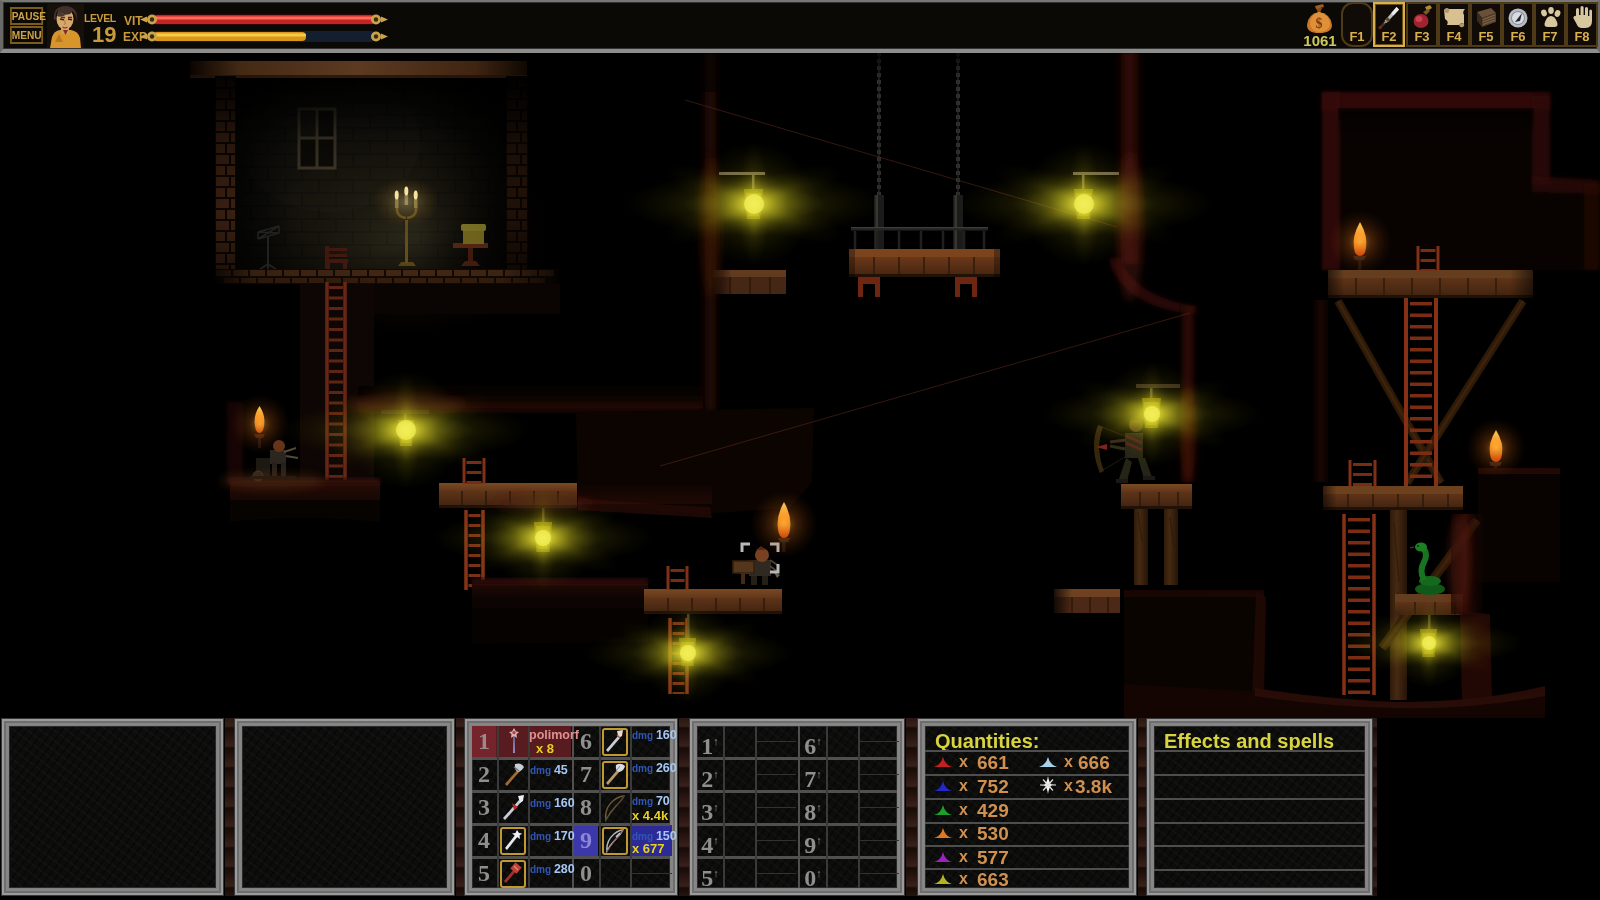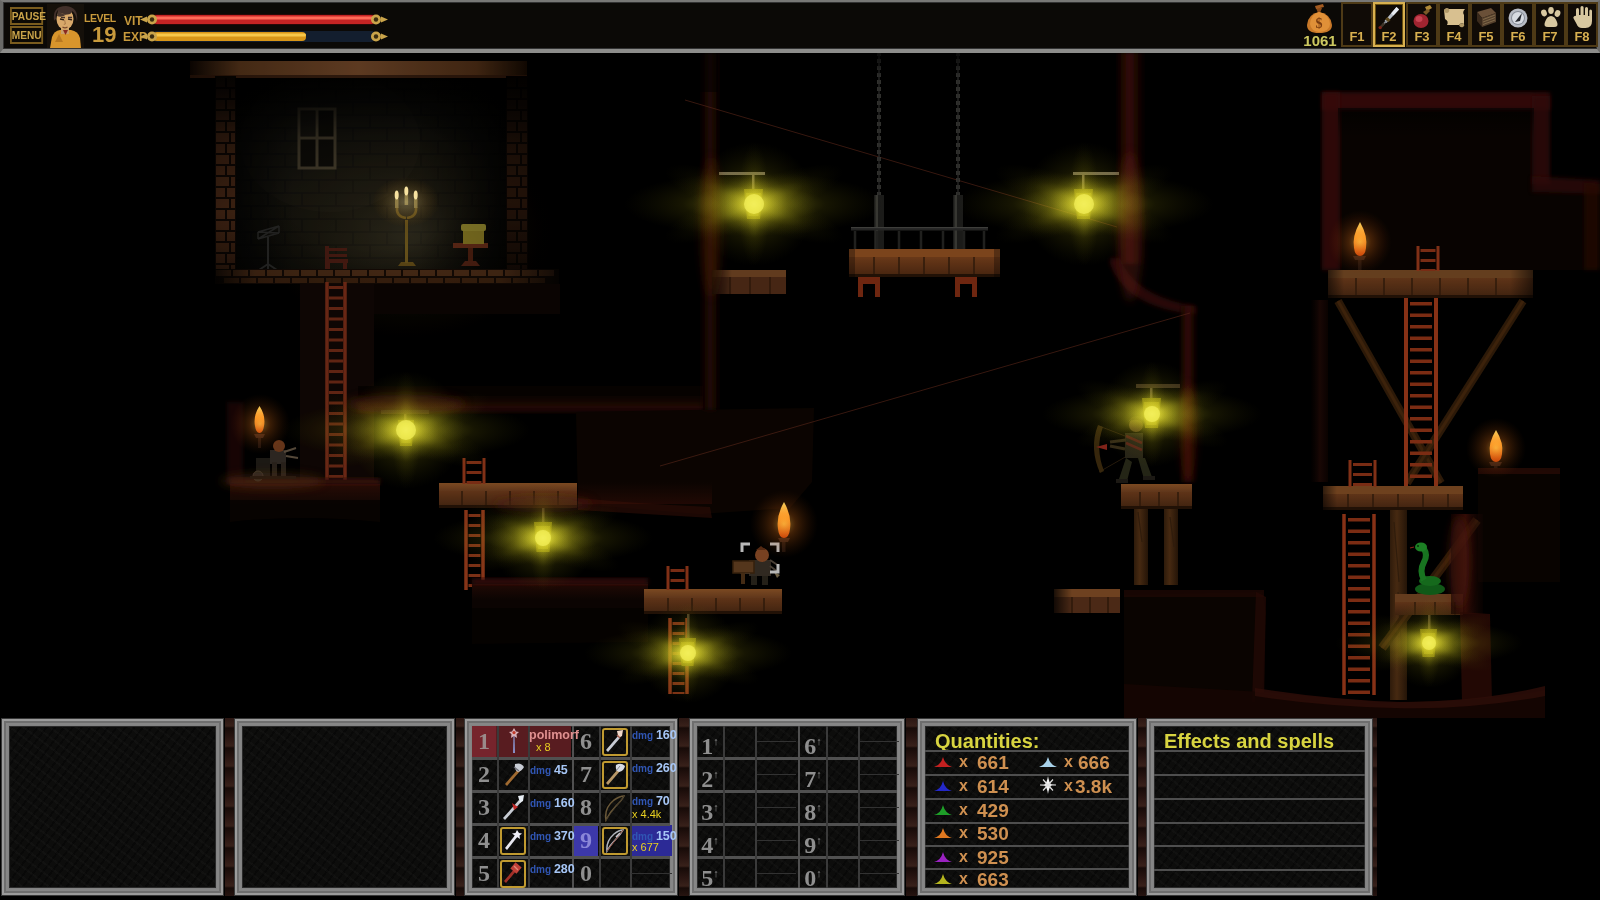--- a/index.html
+++ b/index.html
@@ -26,21 +26,21 @@
 .hline{position:absolute;left:0;right:0;height:2px;background:#4e4e4e;}
 .brickgap{position:absolute;top:718px;height:178px;background:
  repeating-linear-gradient(180deg,#2a1612 0px,#38211a 8px,#170b08 10px,#2a1612 20px);}
 .qv{position:absolute;left:34px;color:#cf9050;font-size:16px;font-weight:bold;}
 .qn{position:absolute;left:52px;color:#cf9050;font-size:19px;font-weight:bold;}
 .cellnum{position:absolute;width:24px;height:31px;color:#8f8f8f;font-family:"Liberation Serif",serif;font-weight:bold;font-size:24px;text-align:center;line-height:30px;}
 .rowsep{position:absolute;left:0;right:0;height:3px;background:#505050;}
 .colsep{position:absolute;top:0;bottom:0;width:2px;background:#3a3a3a;}
 .dmg{position:absolute;font-size:10px;font-weight:bold;color:#3056b4;white-space:nowrap;}
 .dmgv{color:#a6c6f6;font-size:12.5px;}
-.qty2{position:absolute;color:#e8d020;font-weight:normal;font-size:11px;white-space:nowrap;}
+.qty2{position:absolute;color:#e8d020;font-weight:bold;font-size:13px;white-space:nowrap;}
 .goldbox{position:absolute;width:22px;height:24px;border:2px solid #c09a30;border-radius:3px;}
 .midln{position:absolute;height:1px;background:#323232;}
 </style></head>
 <body>
 <div id="root">
 
 <svg class="abs" id="scene" style="left:0;top:52px" width="1600" height="666" viewBox="0 0 1600 666">
 <defs>
 <radialGradient id="gy">
           <stop offset="0" stop-color="#f8f460" stop-opacity=".9"></stop>
@@ -894,21 +894,21 @@
 <svg class="abs" style="left:1303px;top:4px" width="32" height="31" viewBox="0 0 32 31">
 <path d="M13 4 L19 4 L17 9 L15 9 Z" fill="#8a4a18"></path>
 <path d="M12 2 l8 -2 l1 3 l-8 2 Z" fill="#a35a20"></path>
 <path d="M16 8 Q28 10 29 21 Q29 29 16 29 Q4 29 4 21 Q5 10 16 8 Z" fill="#c87828"></path>
 <path d="M16 8 Q26 10 27 20 Q27 27 16 28 Q8 27 7 20 Q8 10 16 8 Z" fill="#e09038"></path>
 <text x="16" y="24" font-size="14" font-weight="bold" fill="#7a3c10" text-anchor="middle" font-family="Liberation Serif">$</text>
 </svg>
 
 <div class="abs" style="left:1290px;top:32px;width:60px;text-align:center;color:#ccc860;font-weight:bold;font-size:15px;">1061</div>
 
-<div class="slot" style="left:1341px;">
+<div class="slot" style="left:1341px;border-radius:12px;">
       <span class="fl">F1</span>
     </div>
 
 <div class="slot" style="left:1373px;border-color:#d8b050;box-shadow:inset 0 0 0 1px #6a5010;">
 <svg width="28" height="28" viewBox="0 0 28 28">
 <path d="M21.5 3 L24 5.5 L11.5 19 L9.5 17 Z" fill="#b9bfc8"></path>
 <path d="M21.5 3 L24 5.5 L18.5 11.5 L16.2 9.2 Z" fill="#e8ecf2"></path>
 <path d="M12.8 14.8 L13.8 15.8 L8.3 21.5 L7.1 20.3 Z" fill="#8a8f98"></path>
 <path d="M12 13.5 L15 16.5 M10.8 14.6 L13.9 17.7" stroke="#5e4a1e" stroke-width="1.7"></path>
 <path d="M8.5 18.5 L10 20 L7 23.5 L5.4 24.3 L4.6 23.5 L5.5 21.5 Z" fill="#3e3428"></path>
@@ -1007,21 +1007,21 @@
 <path d="M12 9 L18 13 L14 16 Z" fill="#c02828"></path>
 </svg>
 <div class="dmg" style="left:58px;top:70px;">dmg <span class="dmgv">160</span></div>
 
 <div class="cellnum" style="left:0;top:99px;">4</div>
 <div class="goldbox" style="left:28px;top:101px;"></div>
 <svg class="abs" style="left:30px;top:103px" width="22" height="22" viewBox="0 0 22 22">
 <path d="M3 19 L14 5 L16 7 L5 21 Z" fill="#e8e8f0"></path>
 <path d="M15 1 L17 4 L20 4.5 L17.5 6.5 L18 10 L15 8 L12 10 L12.8 6.5 L10 4.5 L13.5 4 Z" fill="#f0f0f8"></path>
 </svg>
-<div class="dmg" style="left:58px;top:103px;">dmg <span class="dmgv">370</span></div>
+<div class="dmg" style="left:58px;top:103px;">dmg <span class="dmgv">170</span></div>
 
 <div class="cellnum" style="left:0;top:132px;">5</div>
 <div class="goldbox" style="left:28px;top:134px;"></div>
 <svg class="abs" style="left:30px;top:136px" width="22" height="22" viewBox="0 0 22 22">
 <path d="M2 19 L13 6 L15 8 L4 21 Z" fill="#a03028"></path>
 <path d="M10 2 L18 2 L18 10 L10 10 Z" fill="#c04038" transform="rotate(40 14 6)"></path>
 <path d="M12 4 L16 8" stroke="#e08878" stroke-width="1.2"></path>
 </svg>
 <div class="dmg" style="left:58px;top:136px;">dmg <span class="dmgv">280</span></div>
 
@@ -1127,39 +1127,39 @@
 <svg class="abs" style="left:7px;top:29px" width="22" height="14" viewBox="0 0 22 14">
           <path d="M2 12 Q9 10 11 2 Q13 10 20 12 Z" fill="#c42020"></path>
         </svg>
 <div class="qv" style="top:27px;">x</div>
         <div class="qn" style="top:26px;">661</div>
 
 <svg class="abs" style="left:7px;top:53px" width="22" height="14" viewBox="0 0 22 14">
           <path d="M2 12 Q9 10 11 2 Q13 10 20 12 Z" fill="#2428c8"></path>
         </svg>
 <div class="qv" style="top:51px;">x</div>
-        <div class="qn" style="top:50px;">614</div>
+        <div class="qn" style="top:50px;">752</div>
 
 <svg class="abs" style="left:7px;top:77px" width="22" height="14" viewBox="0 0 22 14">
           <path d="M2 12 Q9 10 11 2 Q13 10 20 12 Z" fill="#1e9e28"></path>
         </svg>
 <div class="qv" style="top:75px;">x</div>
         <div class="qn" style="top:74px;">429</div>
 
 <svg class="abs" style="left:7px;top:100px" width="22" height="14" viewBox="0 0 22 14">
           <path d="M2 12 Q9 10 11 2 Q13 10 20 12 Z" fill="#e07820"></path>
         </svg>
 <div class="qv" style="top:98px;">x</div>
         <div class="qn" style="top:97px;">530</div>
 
 <svg class="abs" style="left:7px;top:124px" width="22" height="14" viewBox="0 0 22 14">
           <path d="M2 12 Q9 10 11 2 Q13 10 20 12 Z" fill="#9a22c0"></path>
         </svg>
 <div class="qv" style="top:122px;">x</div>
-        <div class="qn" style="top:121px;">925</div>
+        <div class="qn" style="top:121px;">577</div>
 
 <svg class="abs" style="left:7px;top:146px" width="22" height="14" viewBox="0 0 22 14">
           <path d="M2 12 Q9 10 11 2 Q13 10 20 12 Z" fill="#b4b41e"></path>
         </svg>
 <div class="qv" style="top:144px;">x</div>
         <div class="qn" style="top:143px;">663</div>
 
 <svg class="abs" style="left:112px;top:29px" width="22" height="14" viewBox="0 0 22 14">
           <path d="M2 12 Q9 10 11 2 Q13 10 20 12 Z" fill="#a8d2ea"></path>
         </svg>

